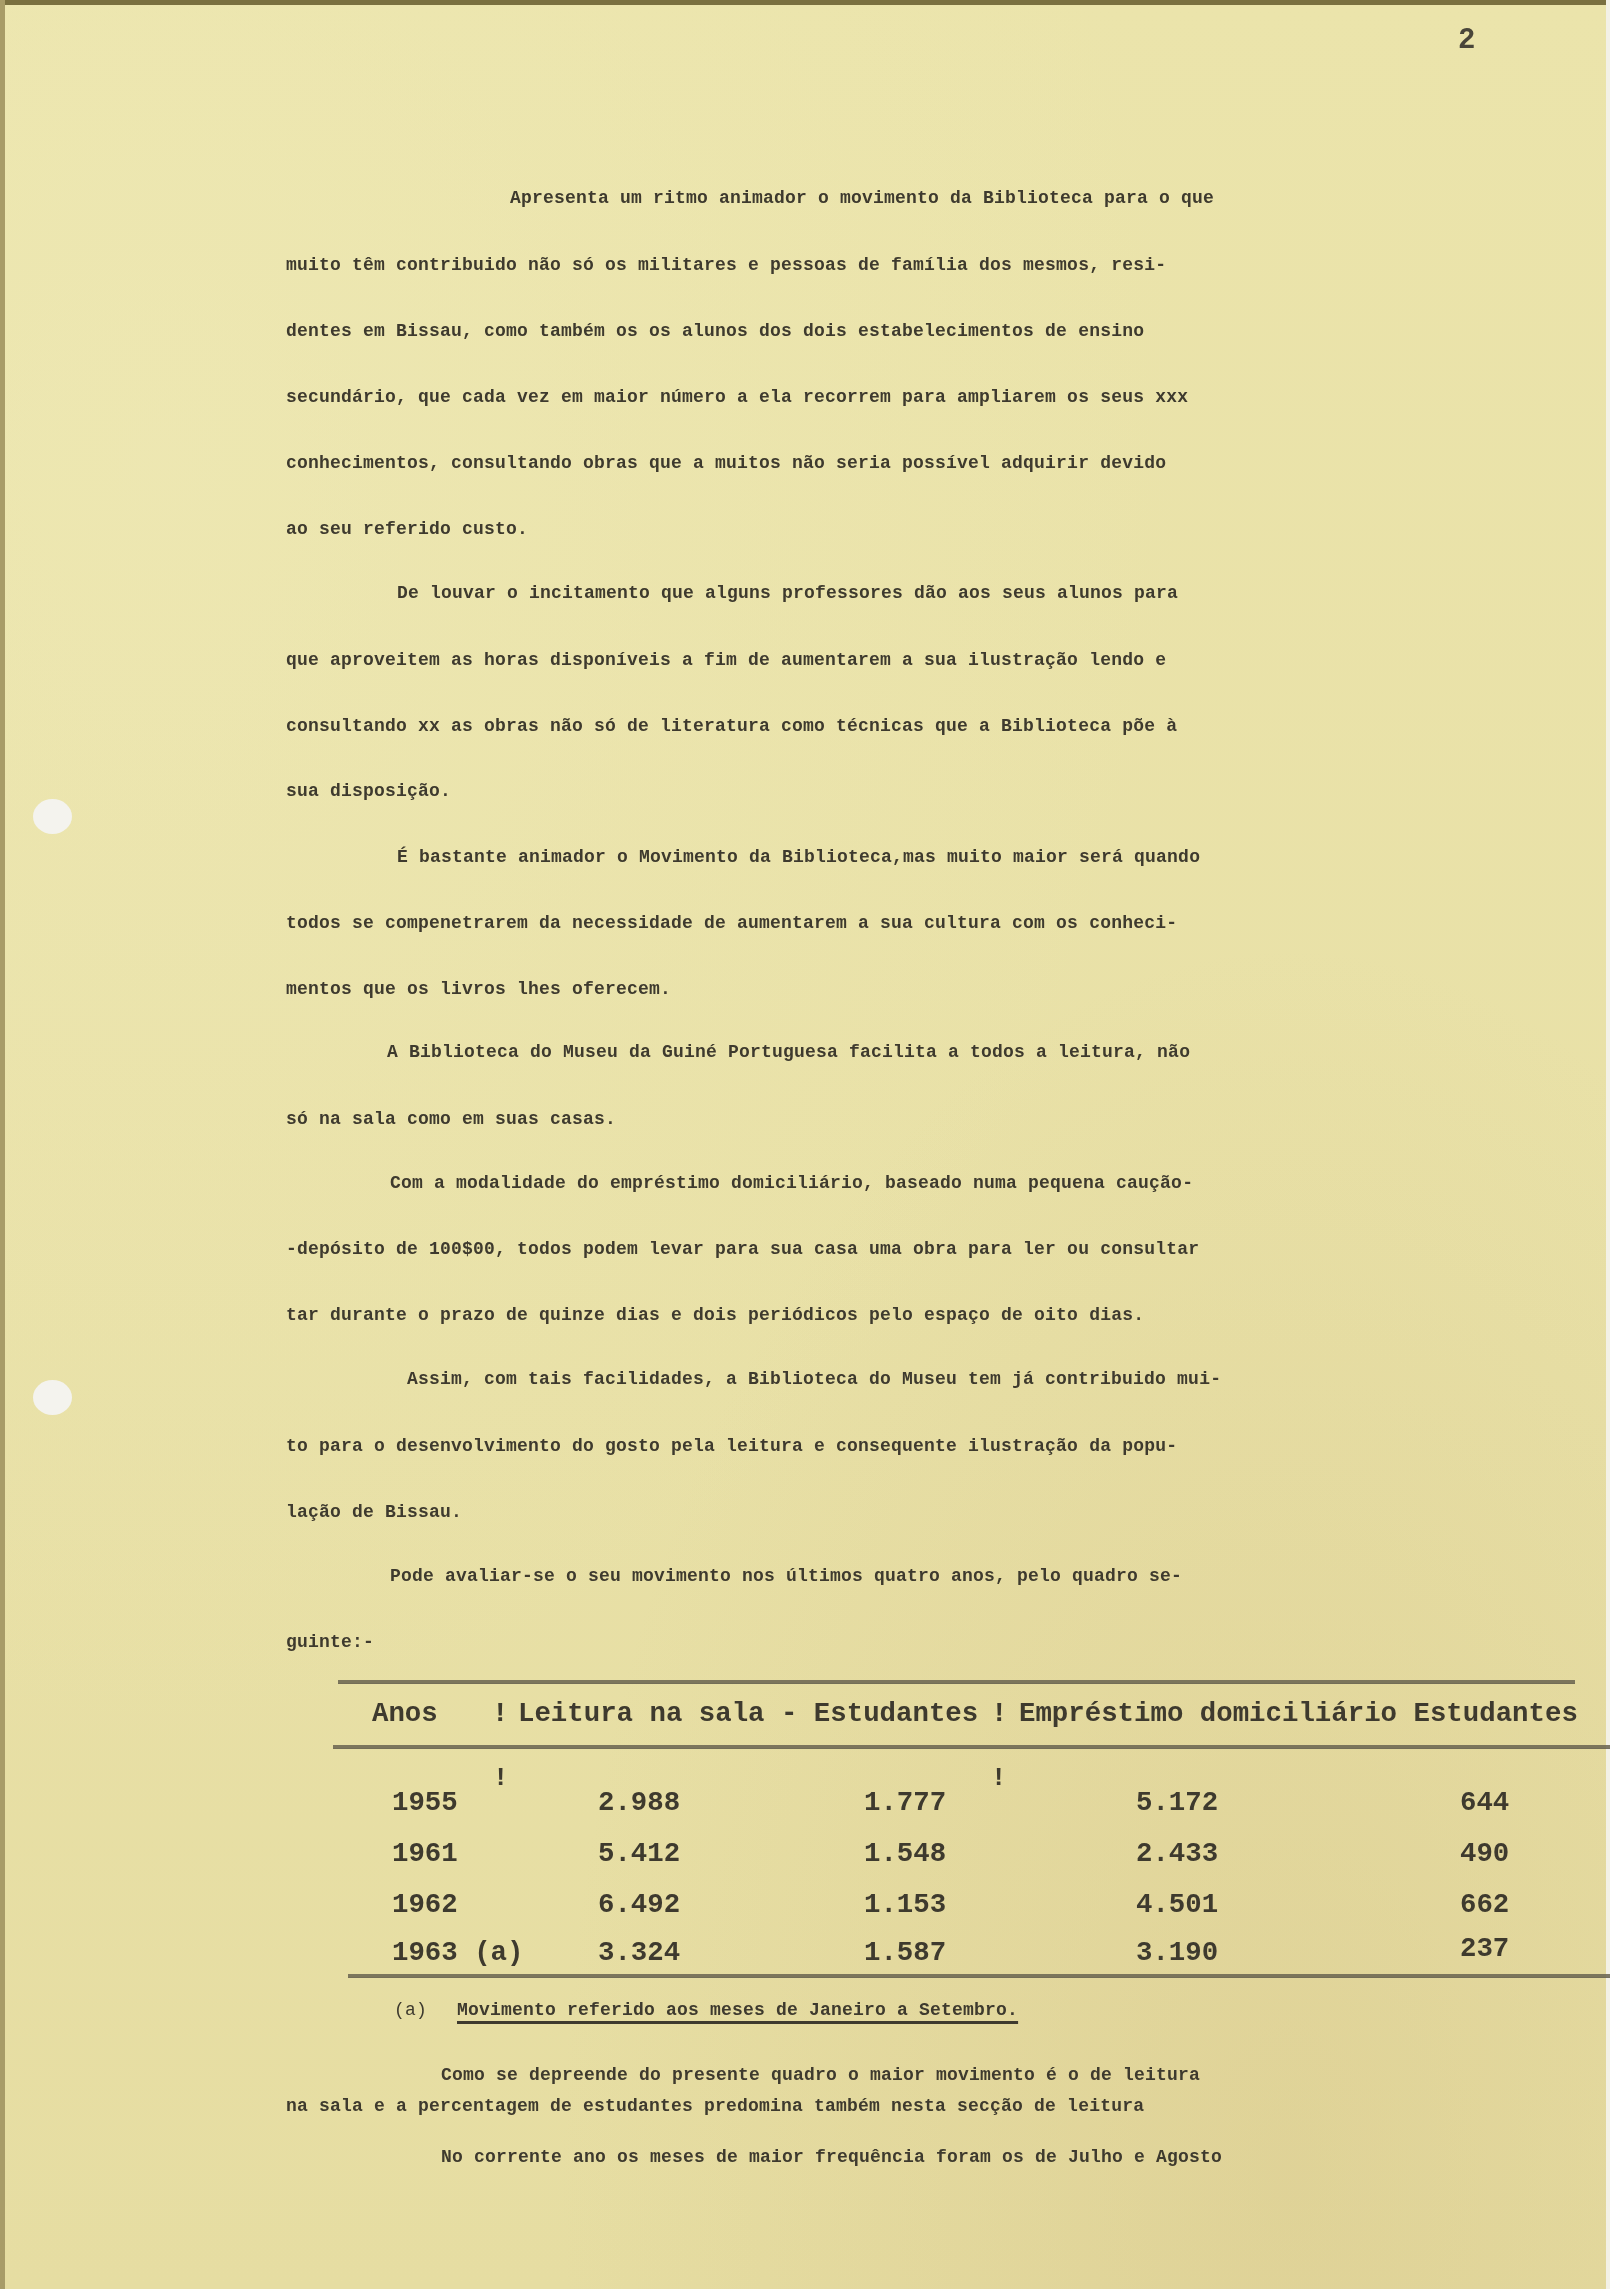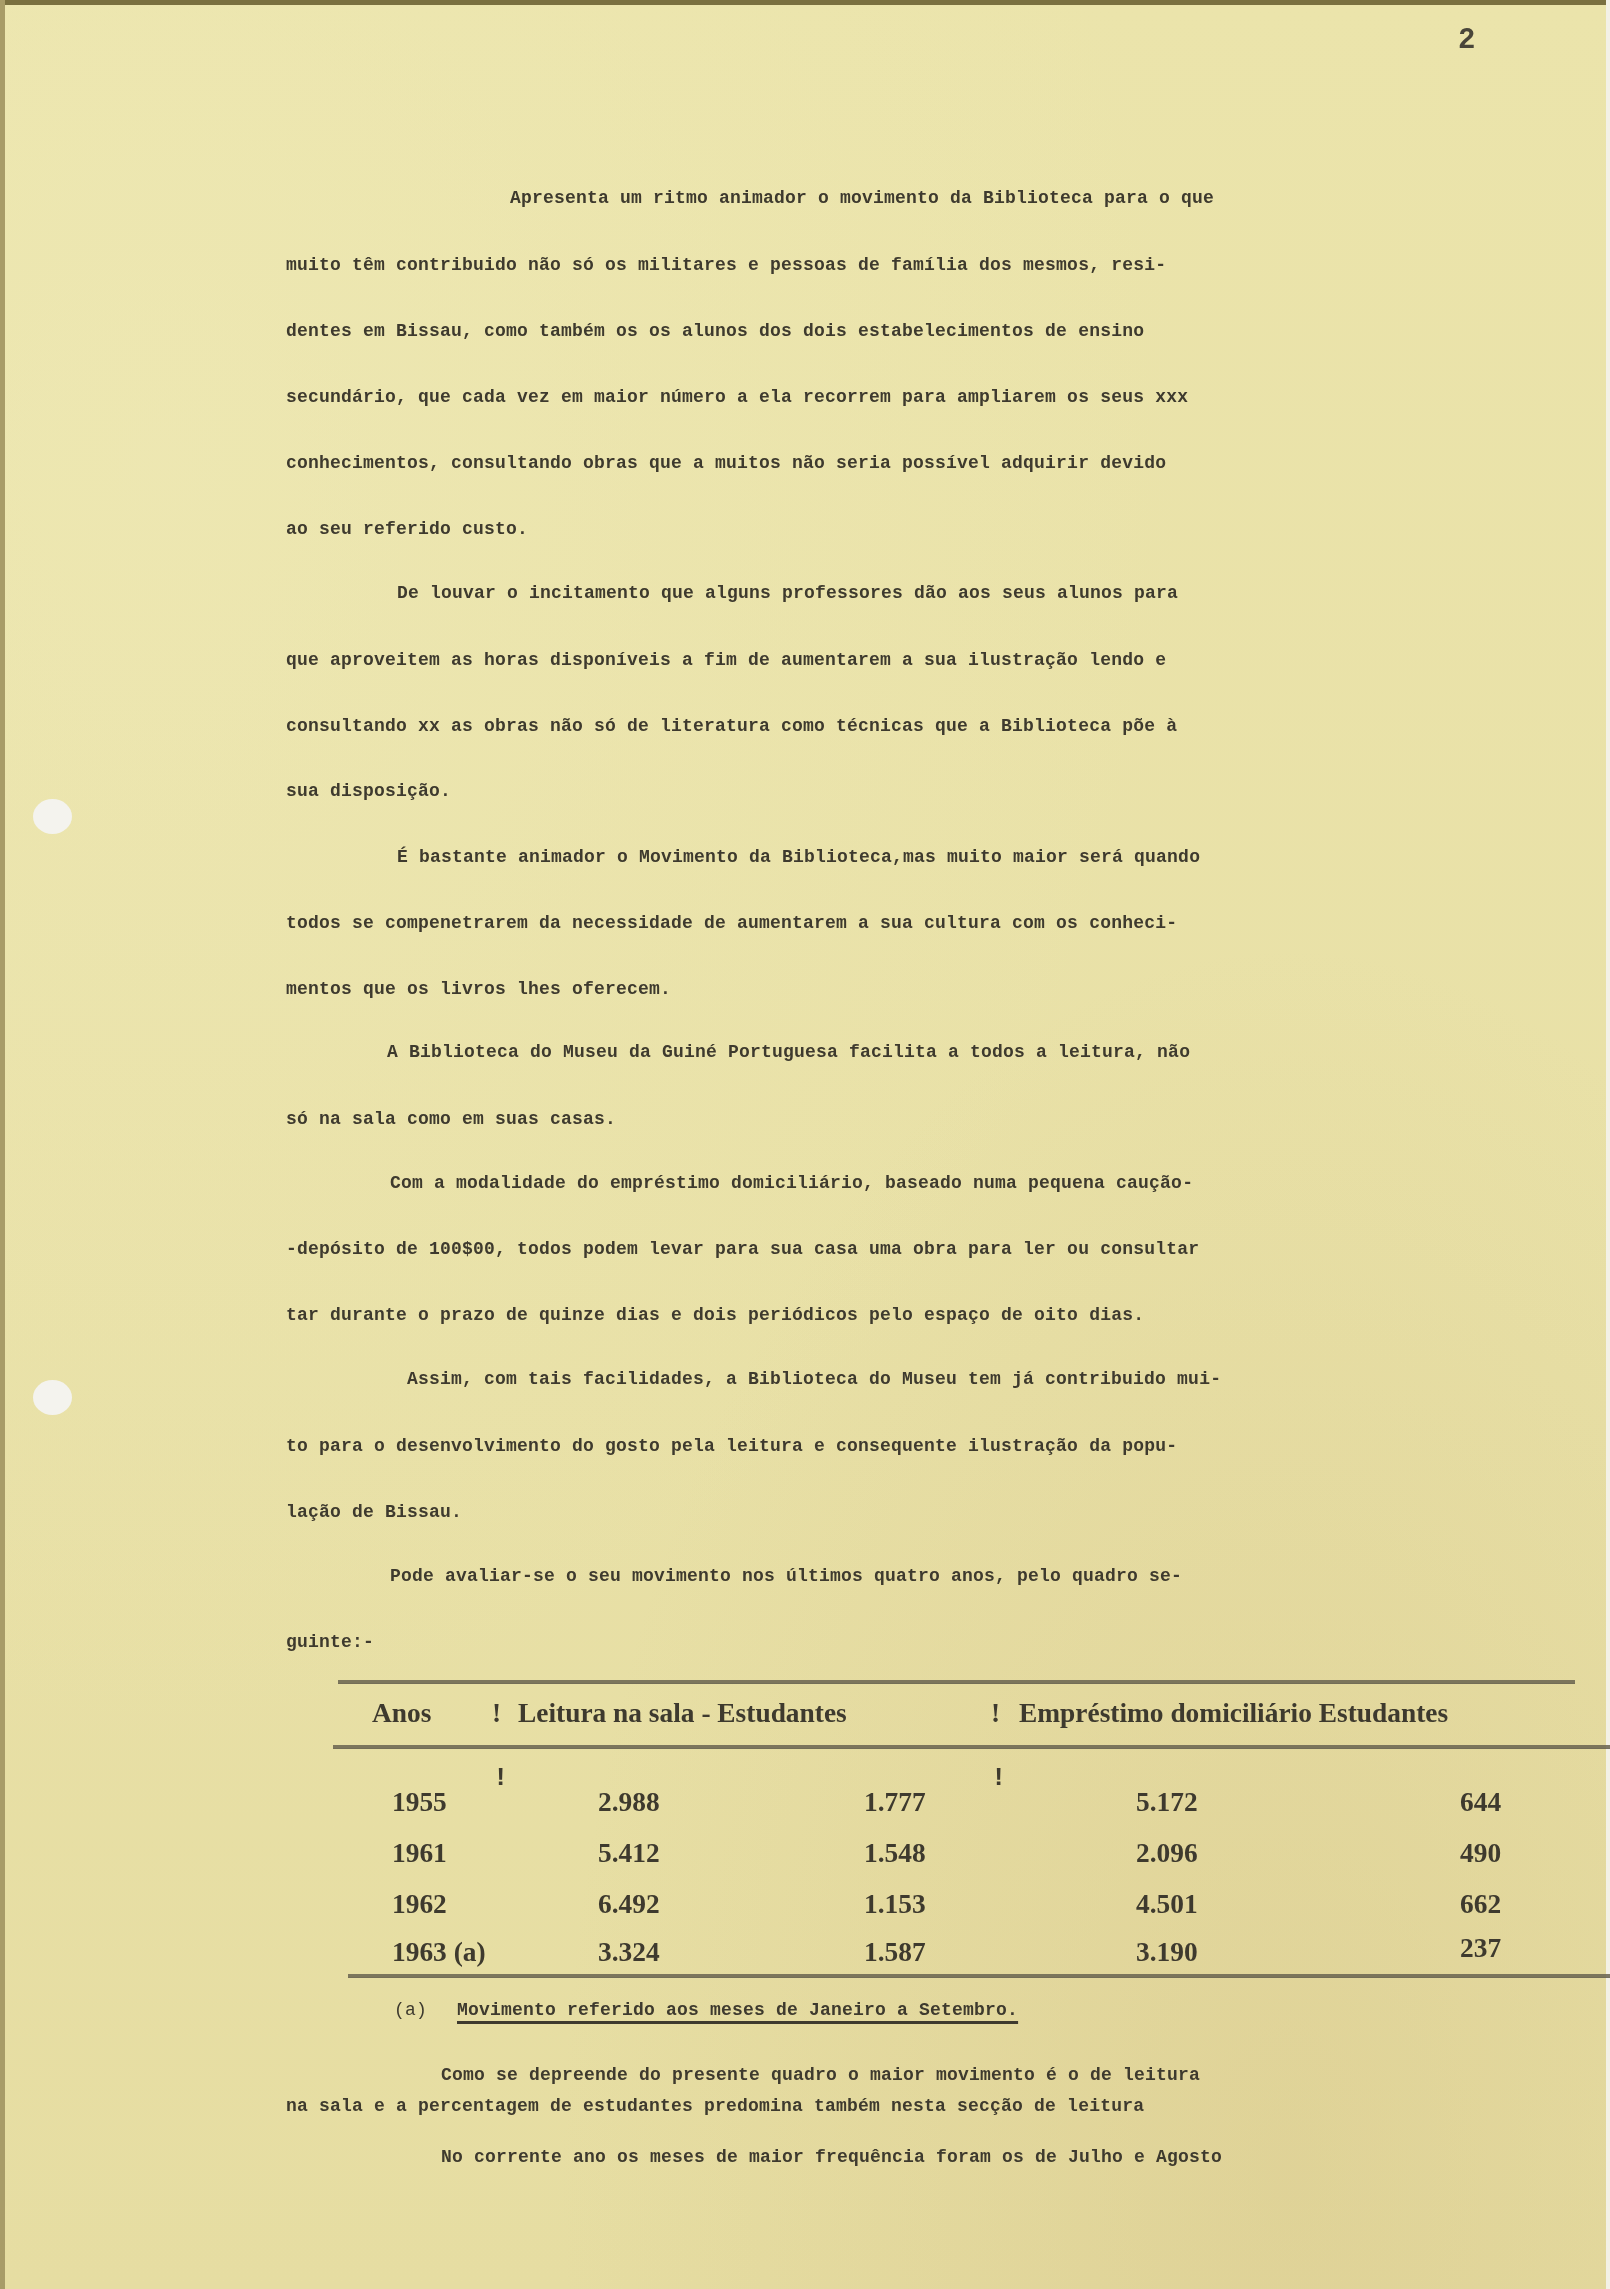--- a/index.html
+++ b/index.html
@@ -28,21 +28,21 @@
     position:absolute; left:1458px; top:23.5px; font-size:29px; font-weight:bold; color:#4a463a;
   }
   .line {
     position:absolute; font-size:18px; white-space:nowrap; letter-spacing:0.2px;
     font-weight:bold;
   }
   .rule {
     position:absolute; height:2.9px; background:#6a6450; opacity:0.85;
     border-bottom: 1px solid rgba(90,85,70,0.6);
   }
-  .th, .td { position:absolute; font-size:27.4px; white-space:nowrap; font-weight:bold;font-family:Liberation Serif, serif; }
+  .th, .td { position:absolute; font-size:27.4px; white-space:nowrap; font-weight:bold; }
   .footnote-text { text-decoration: underline; text-decoration-thickness: 2.9px; text-underline-offset: 5.9px; }
   .tick { position:absolute; font-size:25.5px; font-weight:bold; }
 </style>
 </head>
 <body>
 
 <div class="page">
   <div class="top-edge"></div>
   <div class="left-edge"></div>
   <div class="right-edge"></div>
@@ -116,21 +116,21 @@
       <div class="td" style="left:392px; top:1787px;">1955</div>
       <div class="td" style="left:598px; top:1787px;">2.988</div>
       <div class="td" style="left:864px; top:1787px;">1.777</div>
       <div class="td" style="left:1136px; top:1787px;">5.172</div>
       <div class="td" style="left:1460px; top:1787px;">644</div>
     </div>
     <div>
       <div class="td" style="left:392px; top:1838px;">1961</div>
       <div class="td" style="left:598px; top:1838px;">5.412</div>
       <div class="td" style="left:864px; top:1838px;">1.548</div>
-      <div class="td" style="left:1136px; top:1838px;">2.096</div>
+      <div class="td" style="left:1136px; top:1838px;">2.433</div>
       <div class="td" style="left:1460px; top:1838px;">490</div>
     </div>
     <div>
       <div class="td" style="left:392px; top:1889px;">1962</div>
       <div class="td" style="left:598px; top:1889px;">6.492</div>
       <div class="td" style="left:864px; top:1889px;">1.153</div>
       <div class="td" style="left:1136px; top:1889px;">4.501</div>
       <div class="td" style="left:1460px; top:1889px;">662</div>
     </div>
     <div>

